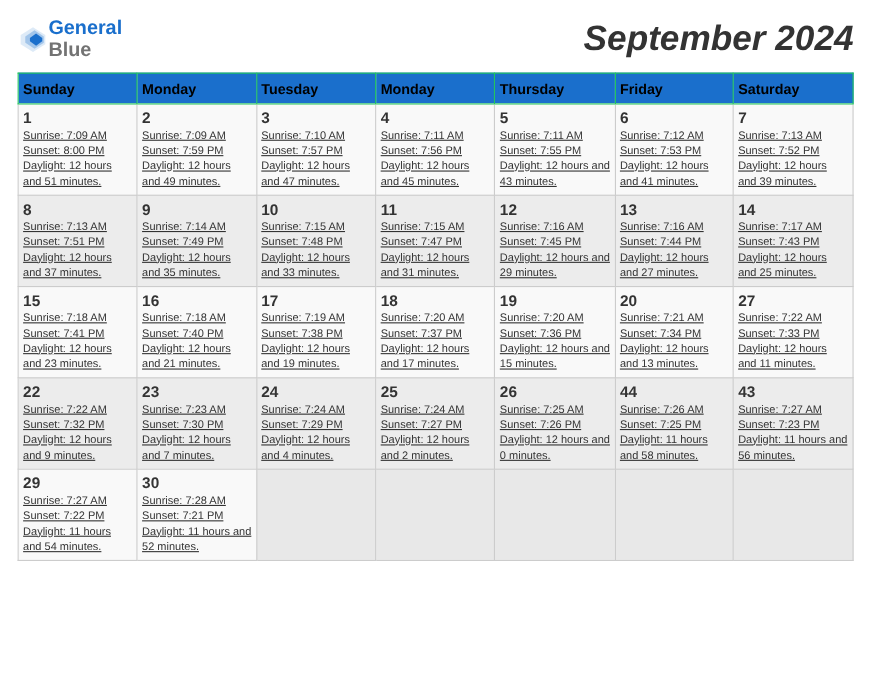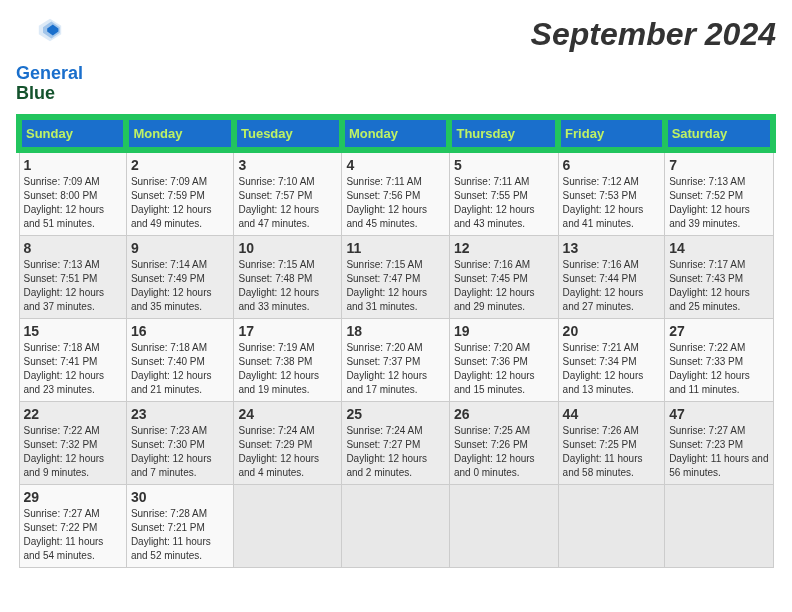--- a/index.html
+++ b/index.html
@@ -12,22 +12,21 @@
     }
     .header-area {
       display: flex;
       justify-content: space-between;
       align-items: flex-start;
       margin-bottom: 10px;
     }
     .logo {
       display: flex;
       align-items: center;
-      gap: 20px;
-      flex-direction: column;
+      gap: 0;
     }
     .logo-text {
       font-size: 18px;
       font-weight: bold;
       color: #333;
       line-height: 1.1;
     }
     .logo-text span {
       color: #1a6fcc;
     }
@@ -49,26 +48,26 @@
       font-weight: normal;
       color: #333;
     }
     table {
       width: 100%;
       border-collapse: collapse;
       font-size: 11px;
     }
     thead tr th {
       background: #1a6fcc;
-      color: #bef264;
+      color: #000000;
       padding: 6px 4px;
       text-align: left;
       font-size: 13px;
       font-weight: bold;
-      border: 6px solid #22c55e;
+      border: 1px solid #22c55e;
     }
     tbody tr td {
       border: 1px solid #ccc;
       padding: 4px 4px;
       vertical-align: top;
       width: 113px;
       min-height: 80px;
       background: #fff;
     }
     tbody tr:nth-child(odd) td {
@@ -81,38 +80,39 @@
       font-size: 14px;
       font-weight: bold;
       color: #333;
       display: block;
       margin-bottom: 2px;
     }
     .day-detail {
       font-size: 10px;
       color: #333;
       line-height: 1.4;
+      text-decoration: underline;
     }
     .empty-cell {
       background: #e8e8e8 !important;
     }
   </style>
 </head>
 <body>
 
 <div class="header-area">
   <div class="logo">
     <svg class="logo-icon" viewBox="0 0 40 40">
       <polygon points="20,4 36,14 36,26 20,36 4,26 4,14" fill="#1a6fcc" opacity="0.15"></polygon>
       <polygon points="22,8 34,16 34,24 22,32 10,24 10,16" fill="#1a6fcc" opacity="0.3"></polygon>
       <polygon points="24,12 32,18 32,22 24,28 16,22 16,18" fill="#1a6fcc"></polygon>
     </svg>
     <div class="logo-text">
       <div><span>General</span></div>
-      <div><span style="color:#14532d">Blue</span></div>
+      <div><span style="color:#737373">Blue</span></div>
     </div>
   </div>
   <div class="title-area">
     <h1>September 2024</h1>
   </div>
 </div>
 
 <table>
   <thead>
     <tr>
@@ -235,21 +235,21 @@
       </td>
         <td>
         <span class="day-num">26</span>
         <span class="day-detail">Sunrise: 7:25 AM<br>Sunset: 7:26 PM<br>Daylight: 12 hours and 0 minutes.</span>
       </td>
         <td>
         <span class="day-num">44</span>
         <span class="day-detail">Sunrise: 7:26 AM<br>Sunset: 7:25 PM<br>Daylight: 11 hours and 58 minutes.</span>
       </td>
         <td>
-        <span class="day-num">47</span>
+        <span class="day-num">43</span>
         <span class="day-detail">Sunrise: 7:27 AM<br>Sunset: 7:23 PM<br>Daylight: 11 hours and 56 minutes.</span>
       </td>
       </tr>
       <tr>
         <td>
         <span class="day-num">29</span>
         <span class="day-detail">Sunrise: 7:27 AM<br>Sunset: 7:22 PM<br>Daylight: 11 hours and 54 minutes.</span>
       </td>
         <td>
         <span class="day-num">30</span>

